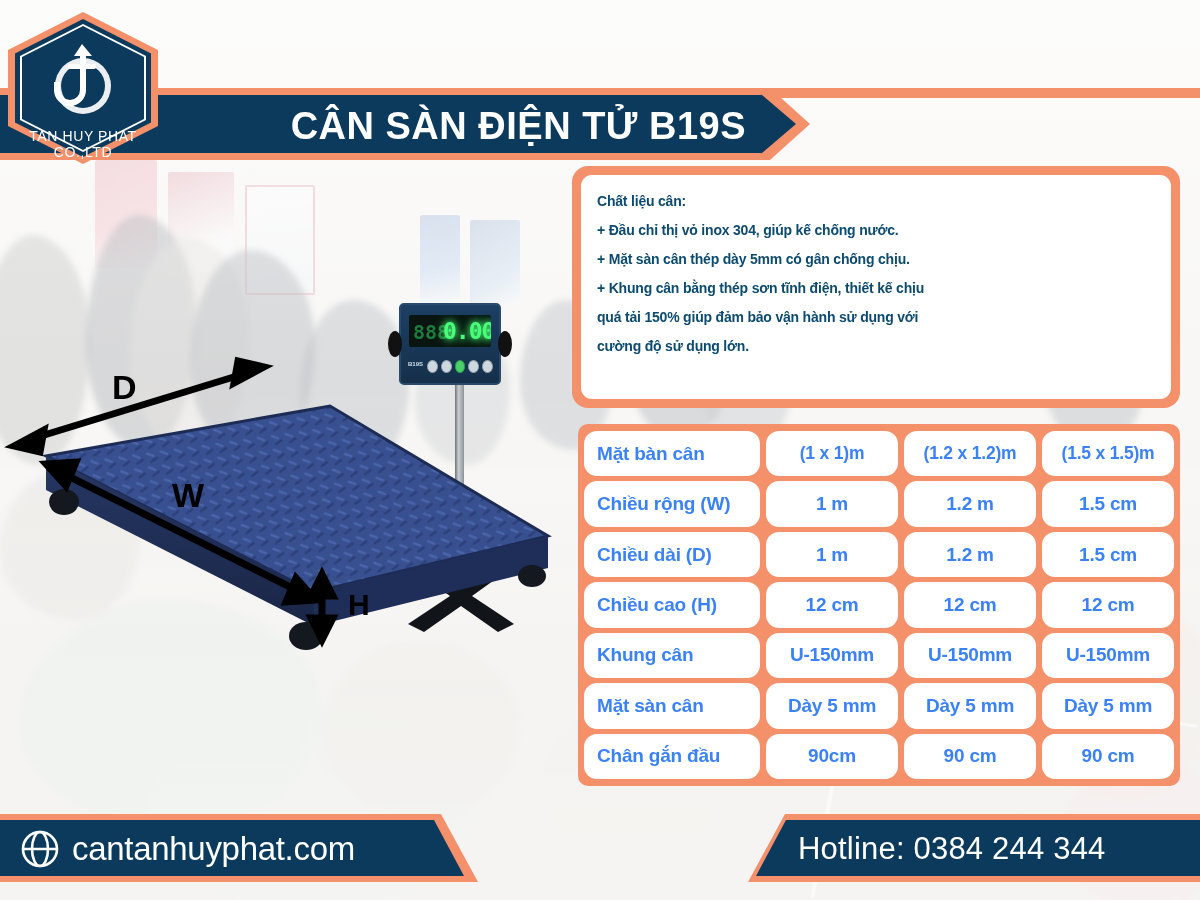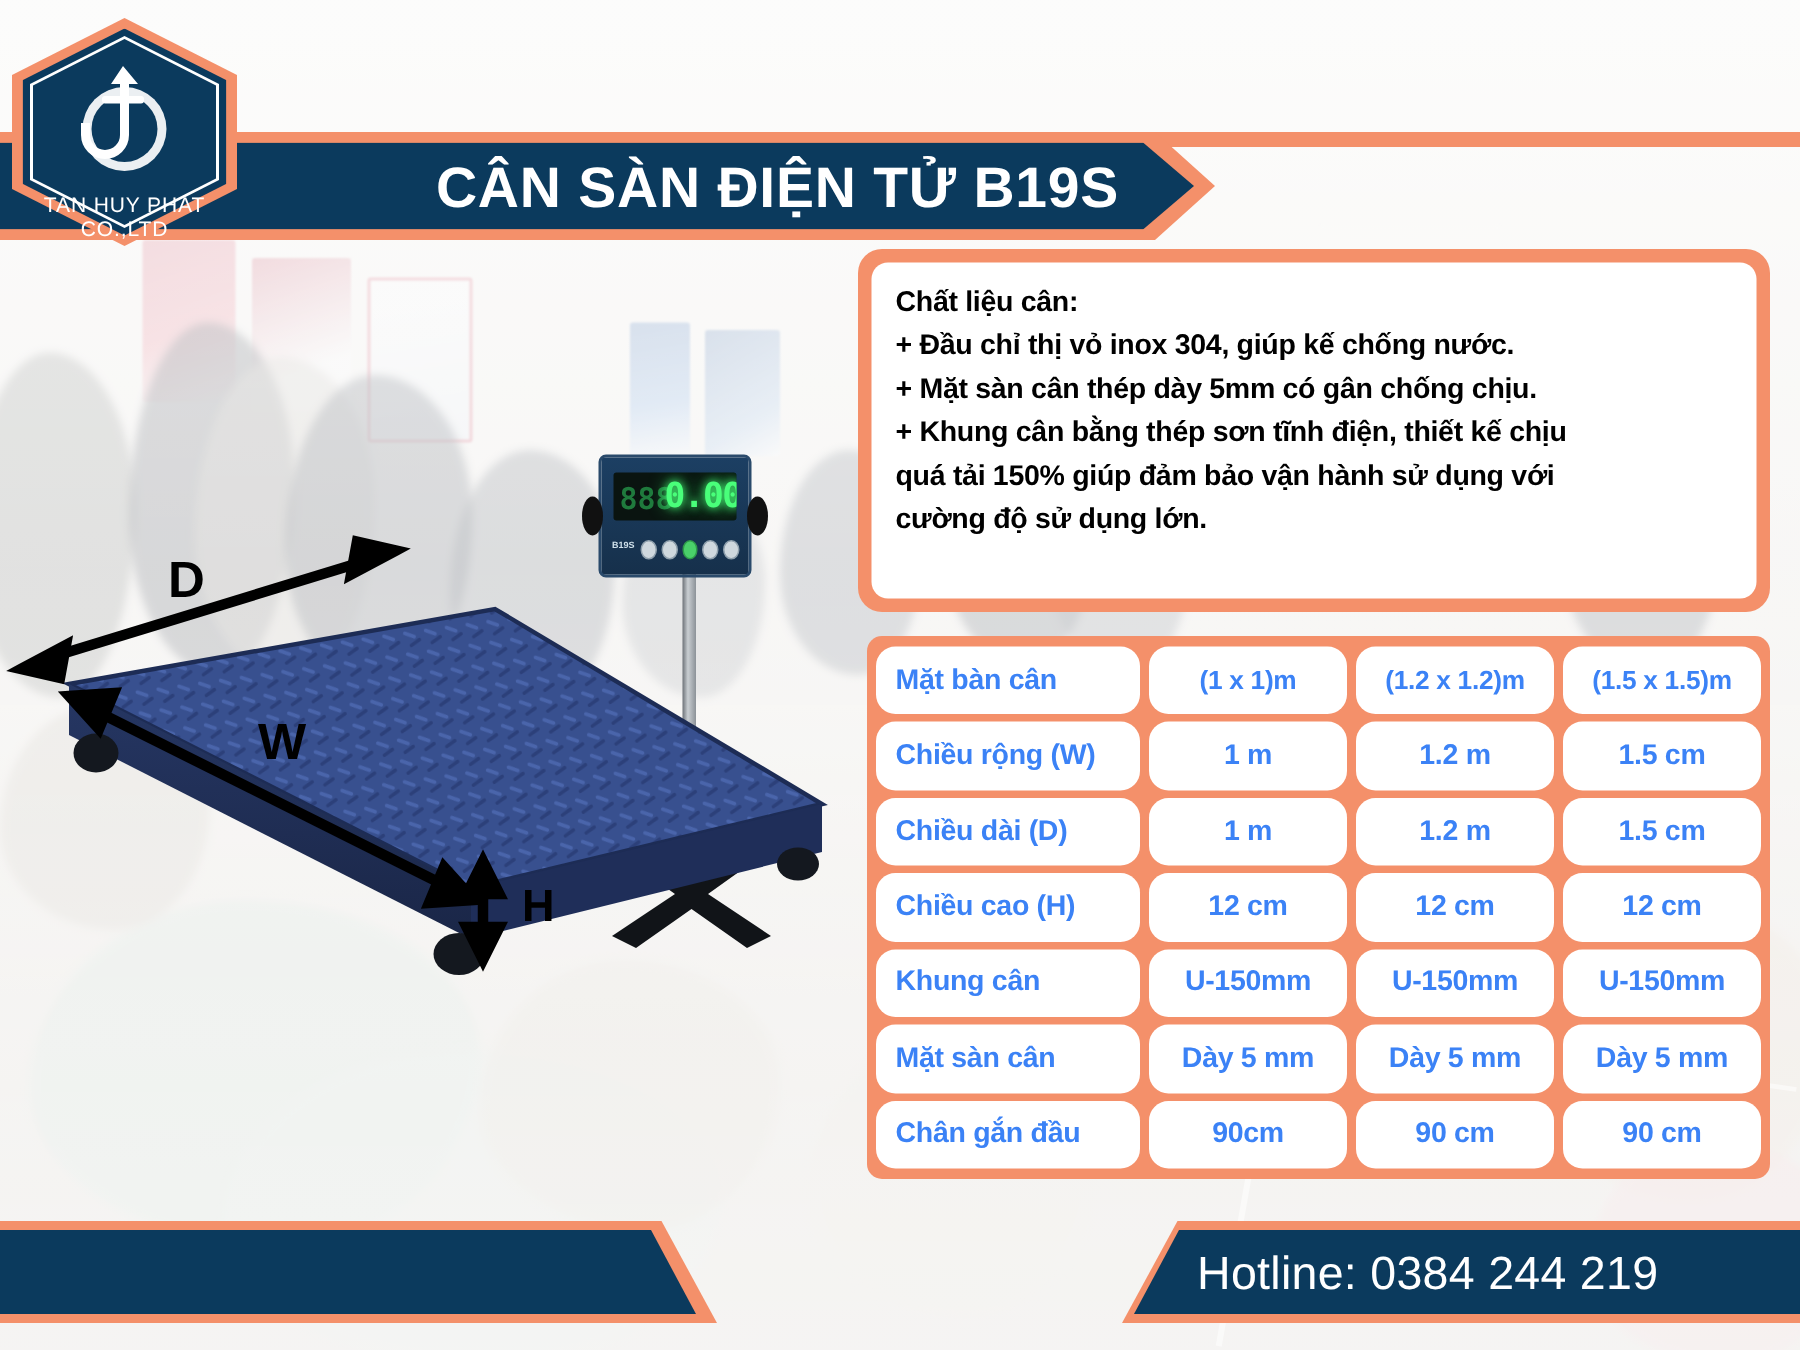--- a/index.html
+++ b/index.html
@@ -73,21 +73,21 @@
   .head-knob{position:absolute;width:14px;height:26px;background:#111;border-radius:50%;}
   .pole{position:absolute;left:455px;top:381px;width:9px;height:170px;
     background:linear-gradient(90deg,#6d7278,#c9ced2 40%,#8c9298);}
   .base{position:absolute;left:402px;top:540px;width:118px;height:92px;}
 
   
   .desc{position:absolute;left:572px;top:166px;width:608px;height:242px;
     background:#f4906a;border-radius:16px;padding:9px;box-sizing:border-box;}
   .desc-in{width:100%;height:100%;background:#ffffff;border-radius:11px;
     box-sizing:border-box;padding:12px 16px;}
-  .desc-line{color:#000000;font-size:19px;font-weight:bold;line-height:29px;
+  .desc-line{color:#0c4a6e;font-size:14px;font-weight:bold;line-height:29px;
     white-space:nowrap;letter-spacing:-.2px;}
 
   
   .tbl{position:absolute;left:578px;top:424px;width:602px;height:362px;
     background:#f4906a;border-radius:10px;padding:7px 6px;box-sizing:border-box;
     display:flex;flex-direction:column;gap:5px;}
   .trow{display:flex;gap:6px;flex:1;}
   .tcell{background:#ffffff;border-radius:13px;display:flex;align-items:center;
     justify-content:center;color:#3b82f6;font-weight:bold;font-size:19px;
     white-space:nowrap;letter-spacing:-.2px;}
@@ -286,18 +286,26 @@
     <div class="trow">
       <div class="tcell lbl">Chân gắn đầu</div>
       <div class="tcell val">90cm</div>
       <div class="tcell val">90 cm</div>
       <div class="tcell val">90 cm</div>
     </div>
   </div>
 
   <div class="ft-left-outer"></div>
   <div class="ft-left"></div>
+  <div class="ft-web">
+    <svg width="40" height="40" viewBox="0 0 40 40">
+      <circle cx="20" cy="20" r="17" fill="none" stroke="#fff" stroke-width="2.6"></circle>
+      <ellipse cx="20" cy="20" rx="8" ry="17" fill="none" stroke="#fff" stroke-width="2.6"></ellipse>
+      <line x1="3" y1="20" x2="37" y2="20" stroke="#fff" stroke-width="2.6"></line>
+    </svg>
+    <span class="txt">cantanhuyphat.com</span>
+  </div>
 
   <div class="ft-right-outer"></div>
   <div class="ft-right"></div>
-  <div class="ft-hot">Hotline: 0384 244 219</div>
+  <div class="ft-hot">Hotline: 0384 244 344</div>
 
 </div>
 
 </body></html>

